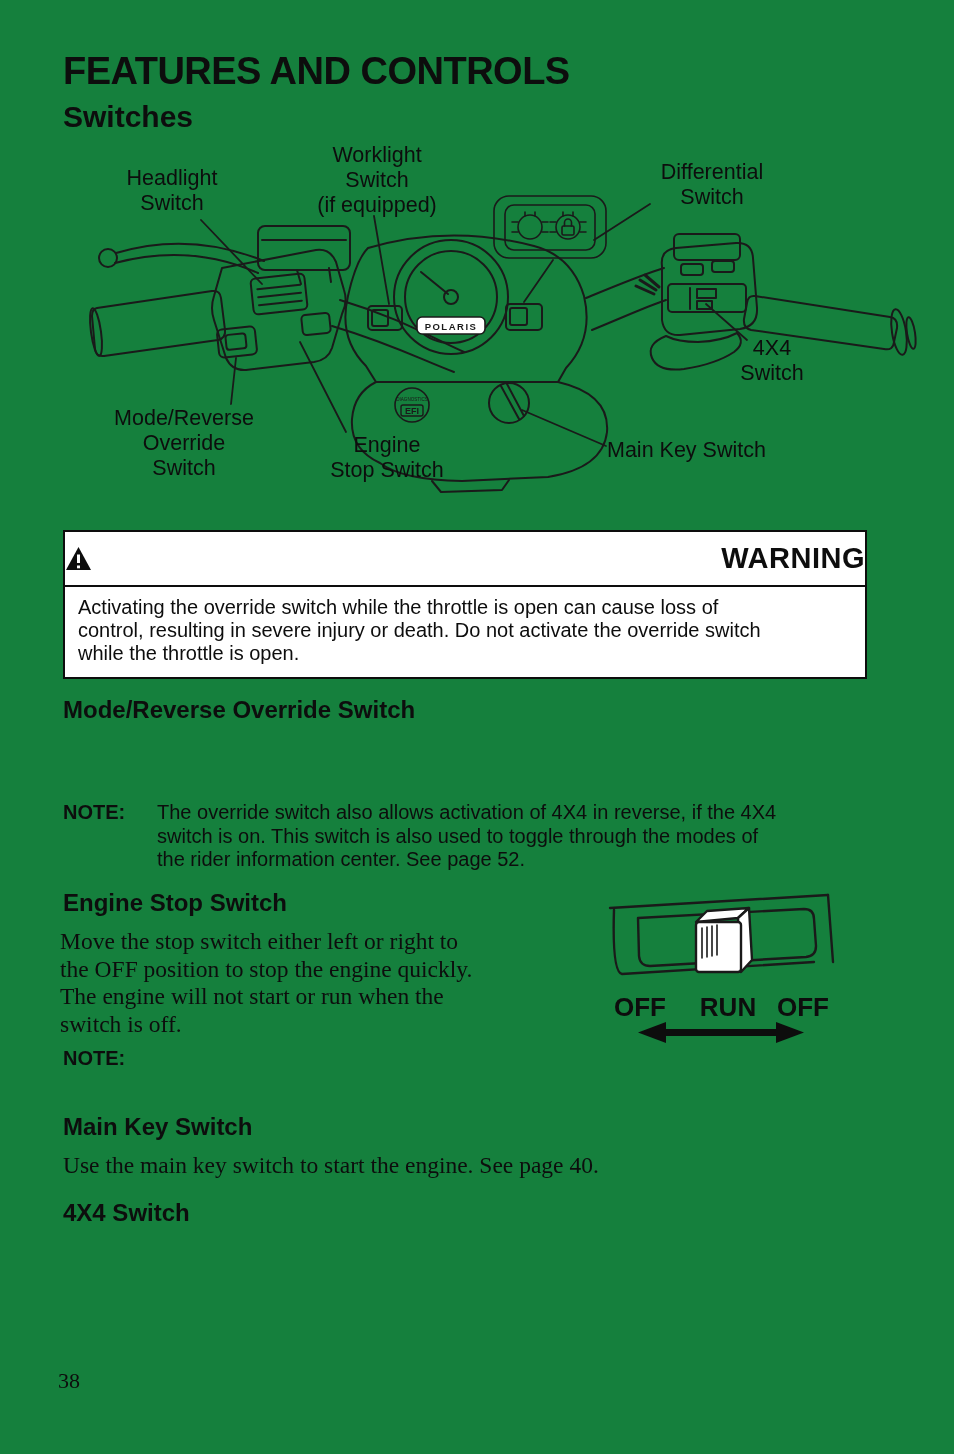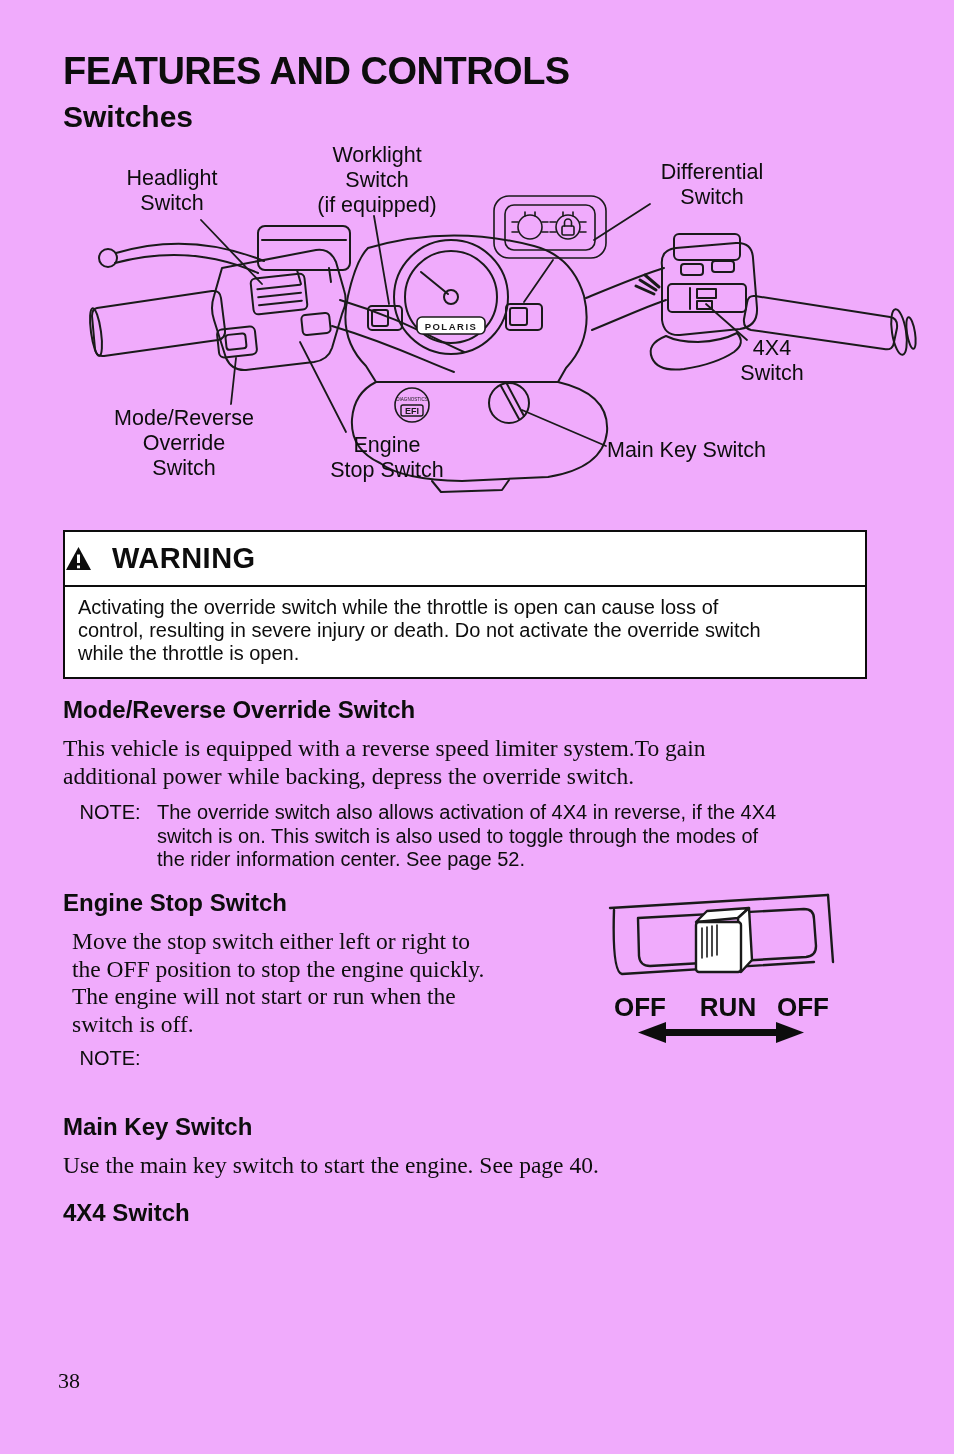--- a/index.html
+++ b/index.html
@@ -1,45 +1,45 @@
 <!DOCTYPE html>
 <html><head>
 <meta charset="utf-8">
 <style>
   html,body{margin:0;padding:0;background:#e8e8e8;}
   .page{
-    position:relative;width:954px;height:1454px;background:#f0abfc;
+    position:relative;width:954px;height:1454px;background:#15803d;
     font-family:"Liberation Sans",sans-serif;color:#0d0d0d;overflow:hidden;
     margin:0 auto;
   }
   .abs{position:absolute;}
   .title{font-size:38px;font-weight:bold;letter-spacing:-0.5px;}
   .subtitle{font-size:30px;font-weight:bold;}
   .dlabel{
     font-size:21.5px;line-height:25px;text-align:center;white-space:pre-line;
   }
   .dlabel.left{text-align:left;}
   .warnbox{
     left:63px;top:530px;width:800px;border:2.5px solid #0d0d0d;background:#fff;
   }
   .warnhead{
     height:53px;border-bottom:2.5px solid #0d0d0d;display:flex;align-items:center;
-    justify-content:flex-start;gap:20px;
+    justify-content:space-between;gap:20px;
   }
   .warnhead .wtext{font-size:29px;font-weight:bold;letter-spacing:0.5px;}
   .warnbody{
     padding:9px 1px 12px 13px;font-size:20px;line-height:23px;white-space:pre-line;
   }
   .h3{font-size:24px;font-weight:bold;}
   .serif{
     font-family:"Liberation Serif",serif;font-size:23.5px;line-height:27.5px;
     white-space:pre-line;
   }
   .noterow{display:flex;align-items:flex-start;}
-  .notelabel{font-size:20px;font-weight:normal;width:94px;flex:0 0 94px;text-align:center;}
+  .notelabel{font-size:20px;font-weight:bold;width:94px;flex:0 0 94px;}
   .notetext{font-size:20px;line-height:23.5px;white-space:pre-line;width:716px;}
   .pagenum{font-family:"Liberation Serif",serif;font-size:22px;}
   svg text{font-family:"Liberation Sans",sans-serif;}
 </style>
 </head>
 <body>
 
 <div class="page">
 
   <div class="abs title" style="left:63px;top:50px;">FEATURES AND CONTROLS</div>
@@ -190,31 +190,29 @@
         <rect x="12" y="19.5" width="3" height="2.8" fill="#ffffff"></rect>
       </svg>
       <span class="wtext">WARNING</span>
     </div>
     <div class="warnbody">Activating the override switch while the throttle is open can cause loss of
 control, resulting in severe injury or death. Do not activate the override switch
 while the throttle is open.</div>
   </div>
 
   <div class="abs h3" style="left:63px;top:696px;">Mode/Reverse Override Switch</div>
-  <div class="abs serif" style="left:63px;top:735px;width:800px;">This vehicle is equipped with a reverse speed limiter system.To gain
-additional power while backing, depress the override switch.</div>
   <div class="abs noterow" style="left:63px;top:801px;width:810px;">
     <div class="notelabel">NOTE:</div>
     <div class="notetext">The override switch also allows activation of 4X4 in reverse, if the 4X4
 switch is on. This switch is also used to toggle through the modes of
 the rider information center. See page 52.</div>
   </div>
 
   <div class="abs h3" style="left:63px;top:889px;">Engine Stop Switch</div>
-  <div class="abs serif" style="left:72px;top:928px;width:560px;">Move the stop switch either left or right to
+  <div class="abs serif" style="left:60px;top:928px;width:560px;">Move the stop switch either left or right to
 the OFF position to stop the engine quickly.
 The engine will not start or run when the
 switch is off.</div>
 
   <svg class="abs" style="left:600px;top:886px;" width="250" height="165" viewBox="0 0 250 165">
     <g stroke="#1a1a1a" fill="none" stroke-width="2.4" stroke-linecap="round" stroke-linejoin="round">
       <path d="M10 22 L 228 9"></path>
       <path d="M228 9 L 233 76"></path>
       <path d="M14 24 Q 12 86 22 88 L 214 76"></path>
       <path d="M38 32 L 204 23 Q 214 23 214 33 L 216 60 Q 216 70 206 71 L 50 80 Q 40 80 39 70 Z"></path>

